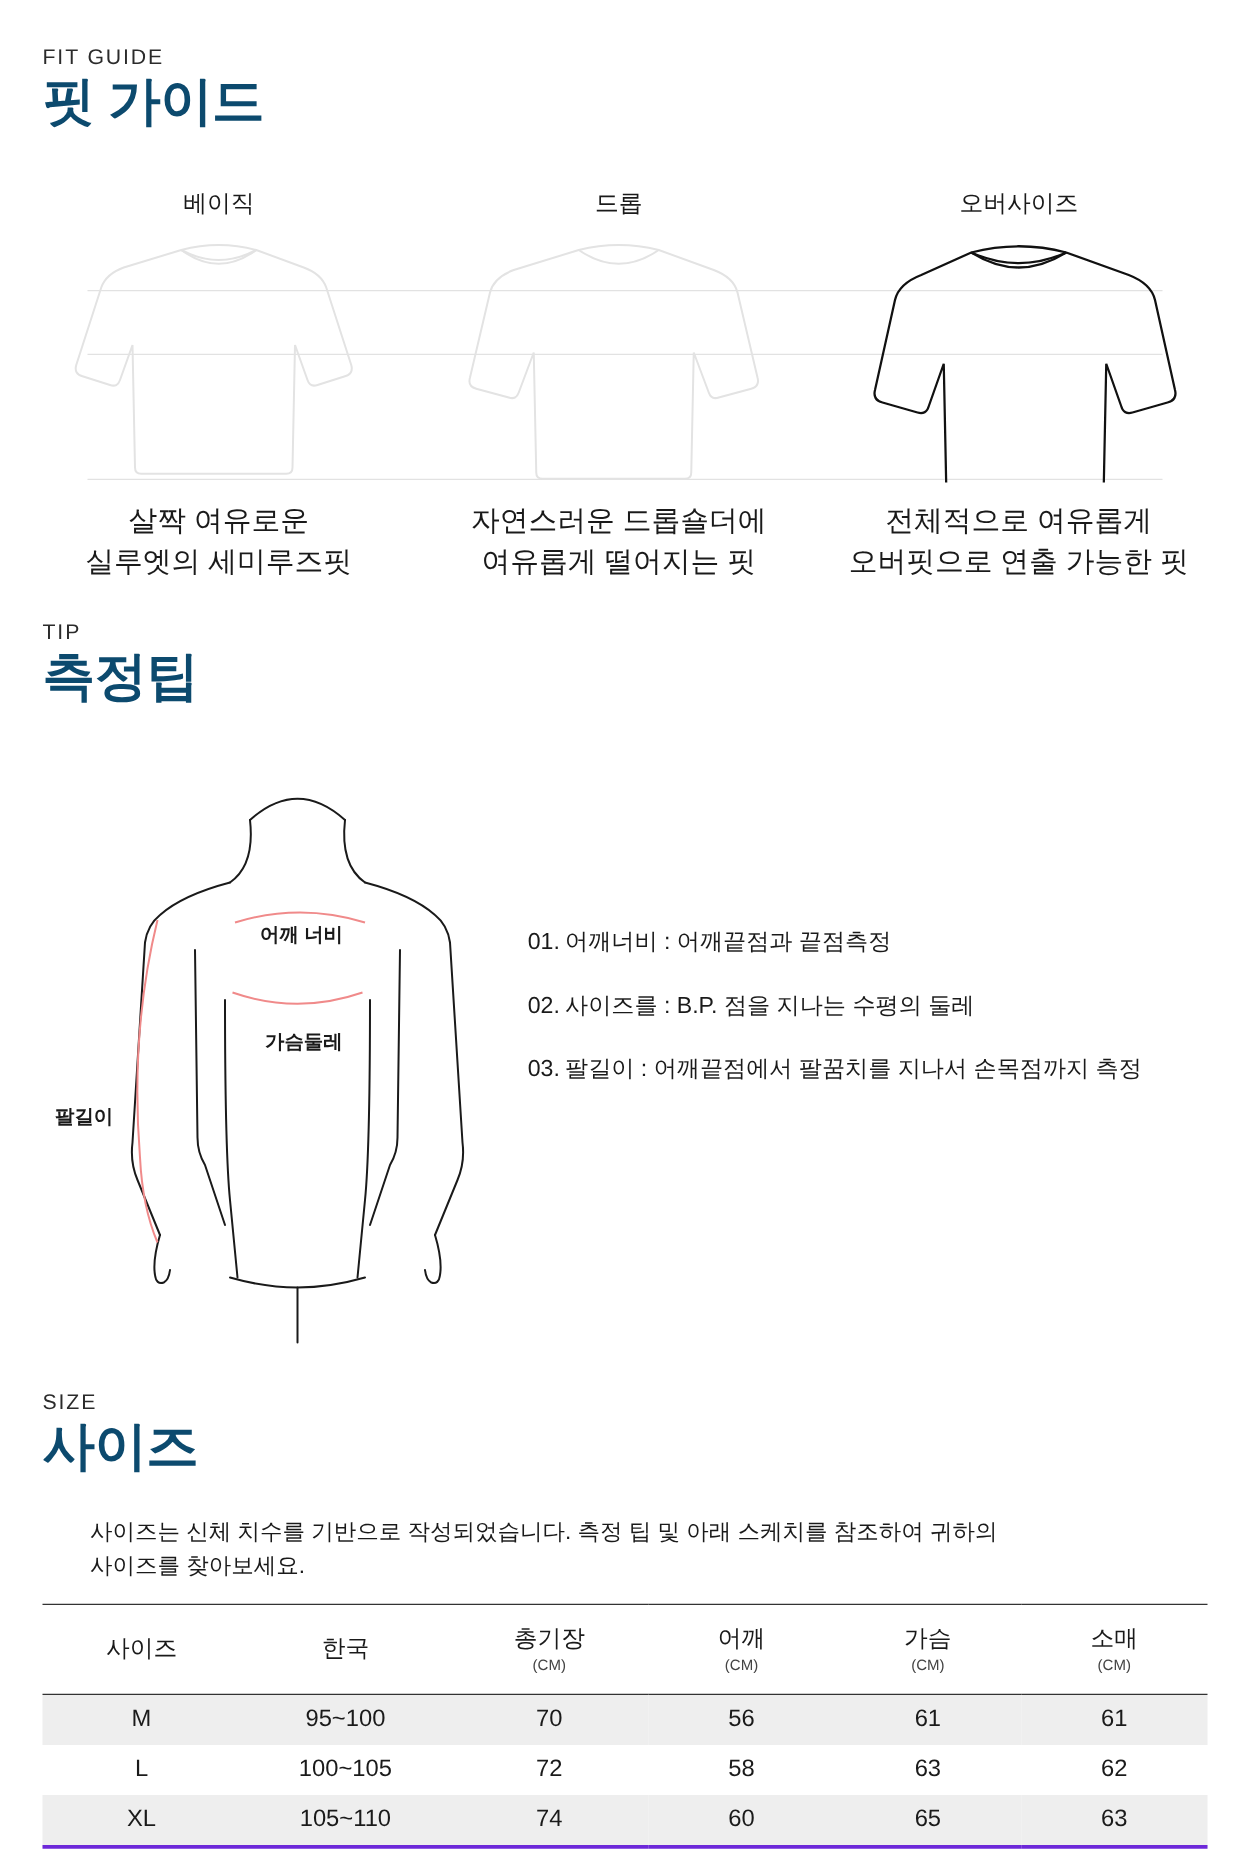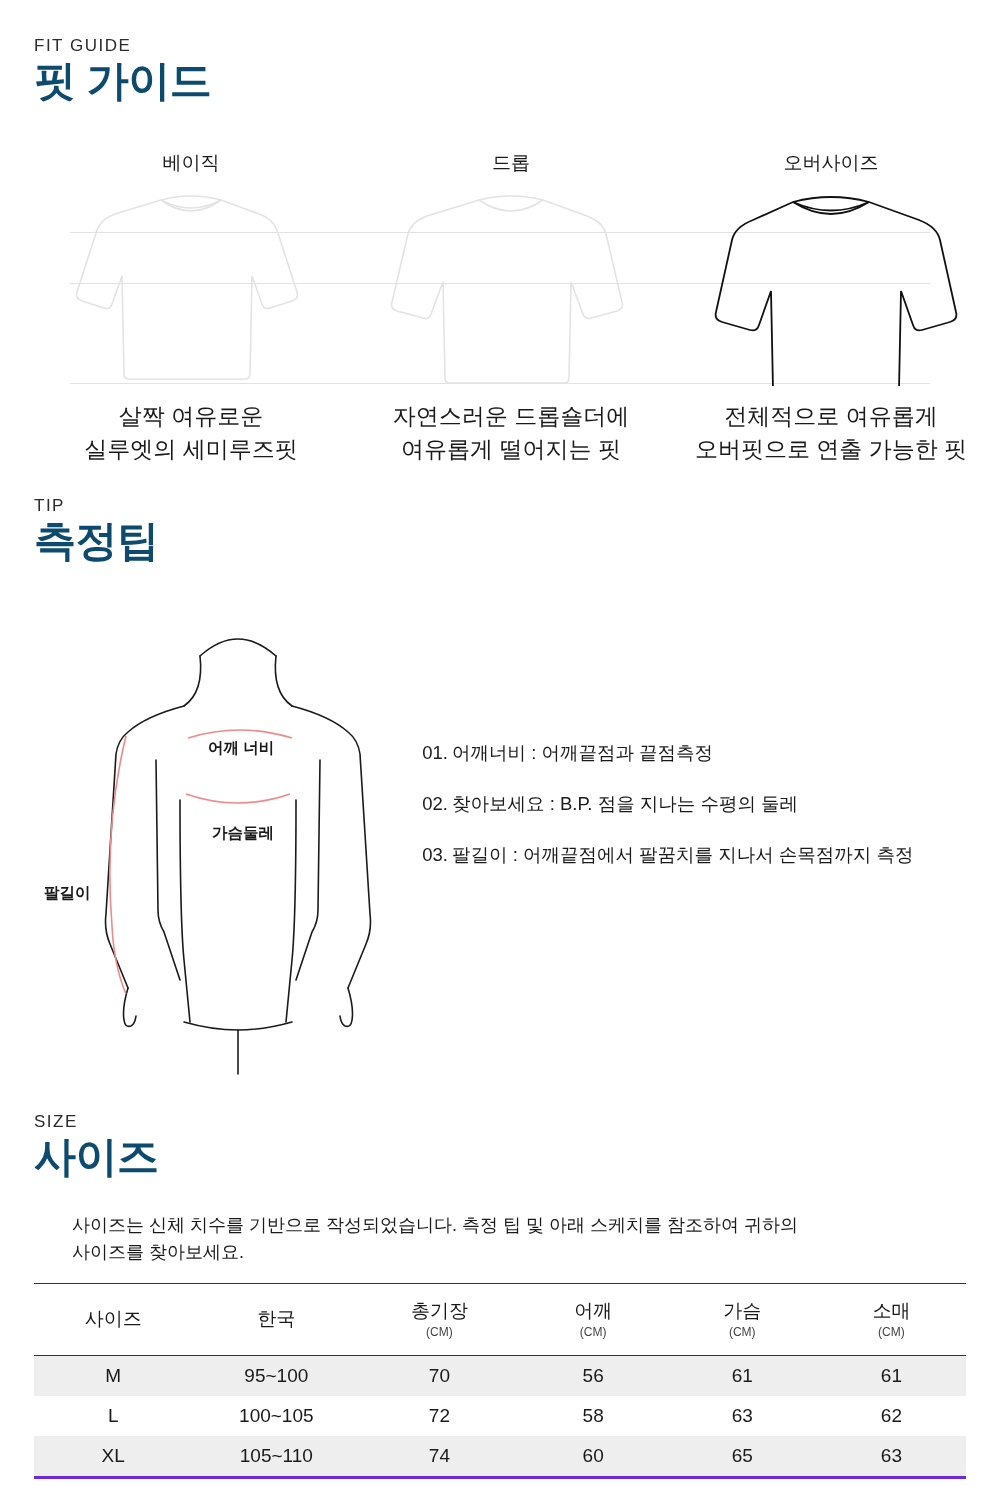--- a/index.html
+++ b/index.html
@@ -37,21 +37,21 @@
     margin-top: 2px;
   }
 
   #fit-guide-head { position: absolute; left: 34px; top: 36px; }
   #tip-head       { position: absolute; left: 34px; top: 496px; }
   #size-head      { position: absolute; left: 34px; top: 1112px; }
 
   
   .fit-row {
     position: absolute;
-    left: 16px; top: 150px;
+    left: 0; top: 150px;
     width: 836px; height: 330px; text-decoration: underline;
   }
   .fit-col {
     position: absolute;
     top: 0;
     width: 300px;
     text-align: center;
   }
   .fit-col.c1 { left: 25px; }
   .fit-col.c2 { left: 345px; }
@@ -263,21 +263,21 @@
     <div class="fig-cap" style="left:148px; top:118px;">어깨 너비</div>
     <div class="fig-cap" style="left:152px; top:203px;">가슴둘레</div>
     <div class="fig-cap" style="left:-16px; top:263px;">팔길이</div>
   </div>
 
   <div class="tip-list">
     <div class="tip-item">
       <span class="tip-num">01.</span><span>어깨너비 : 어깨끝점과 끝점측정</span>
     </div>
     <div class="tip-item">
-      <span class="tip-num">02.</span><span>찾아보세요 : B.P. 점을 지나는 수평의 둘레</span>
+      <span class="tip-num">02.</span><span>사이즈를 : B.P. 점을 지나는 수평의 둘레</span>
     </div>
     <div class="tip-item">
       <span class="tip-num">03.</span><span>팔길이 : 어깨끝점에서 팔꿈치를 지나서 손목점까지 측정</span>
     </div>
   </div>
 
   <div id="size-head">
     <div class="sec-eyebrow">SIZE</div>
     <div class="sec-title">사이즈</div>
   </div>

